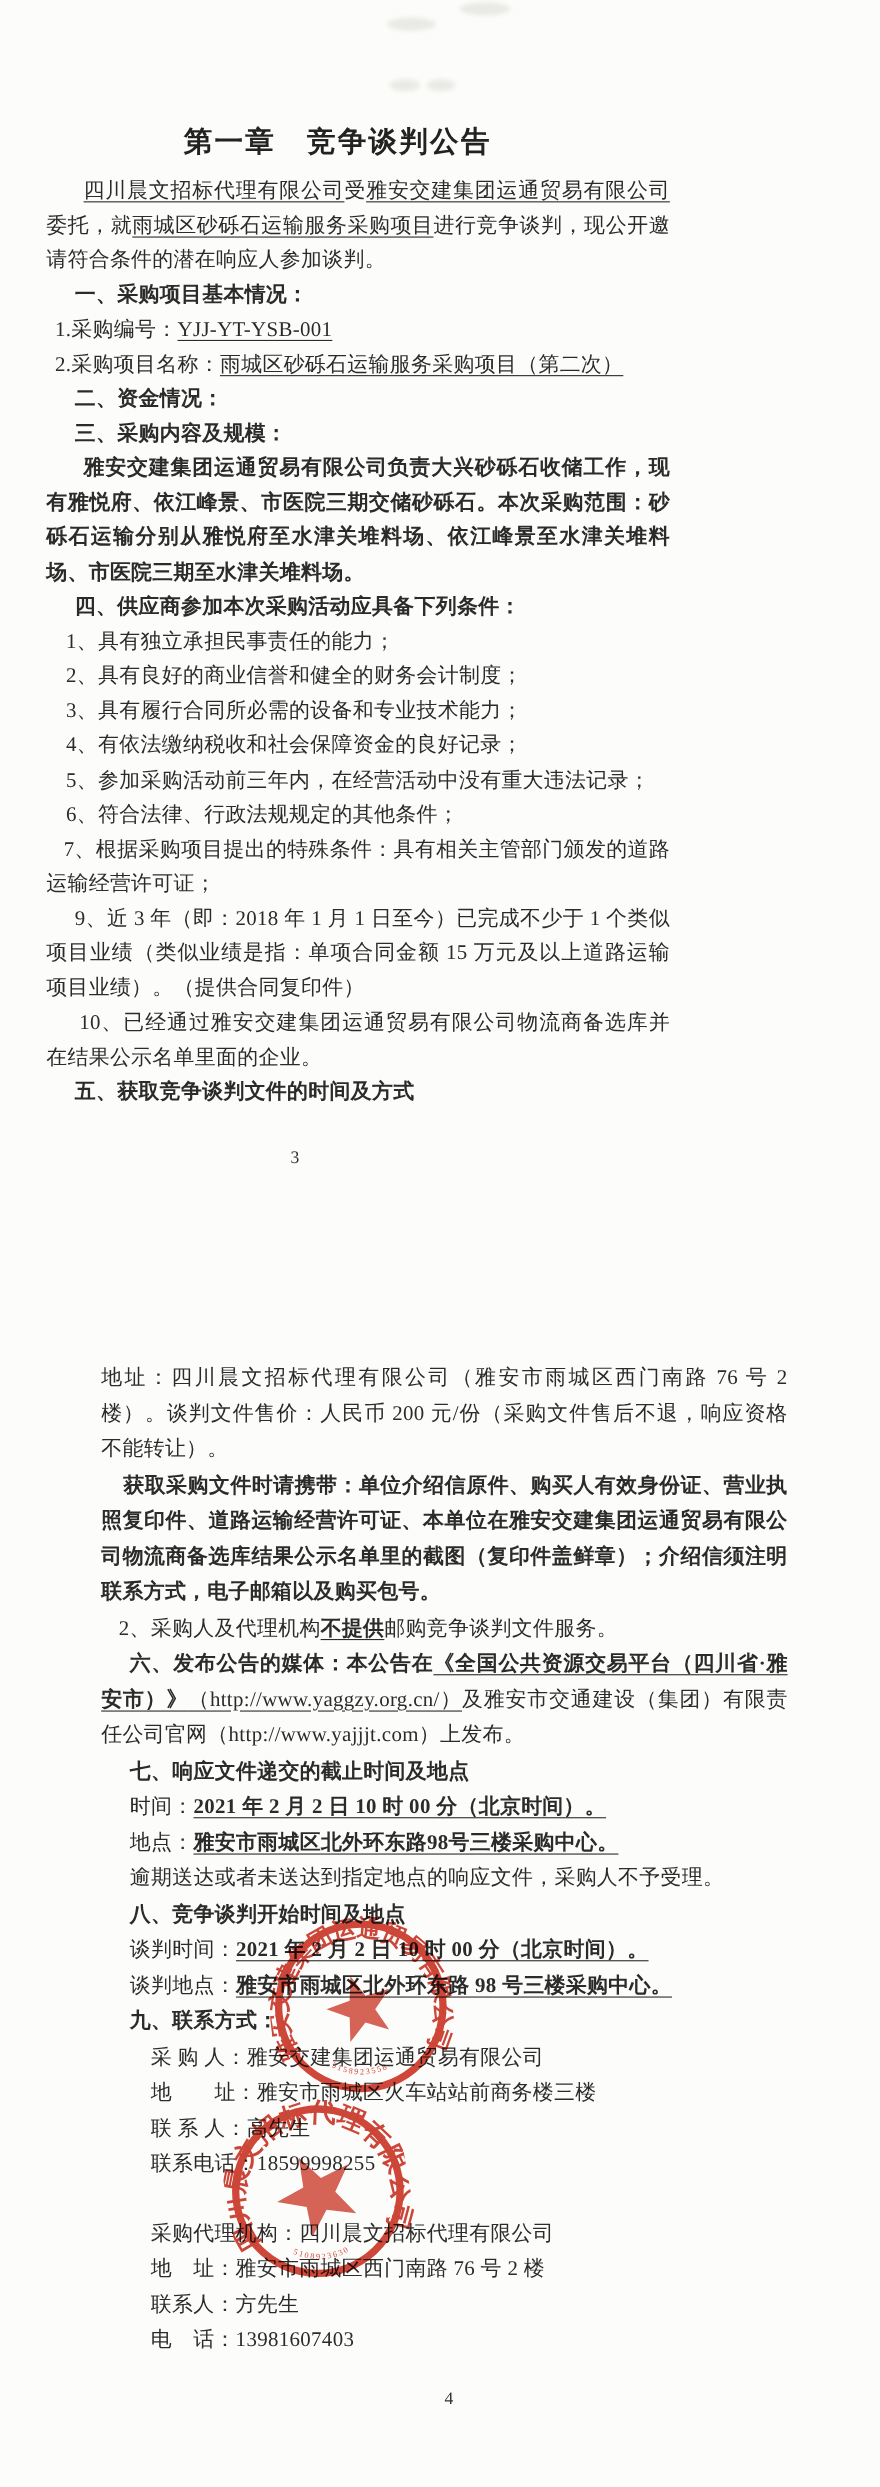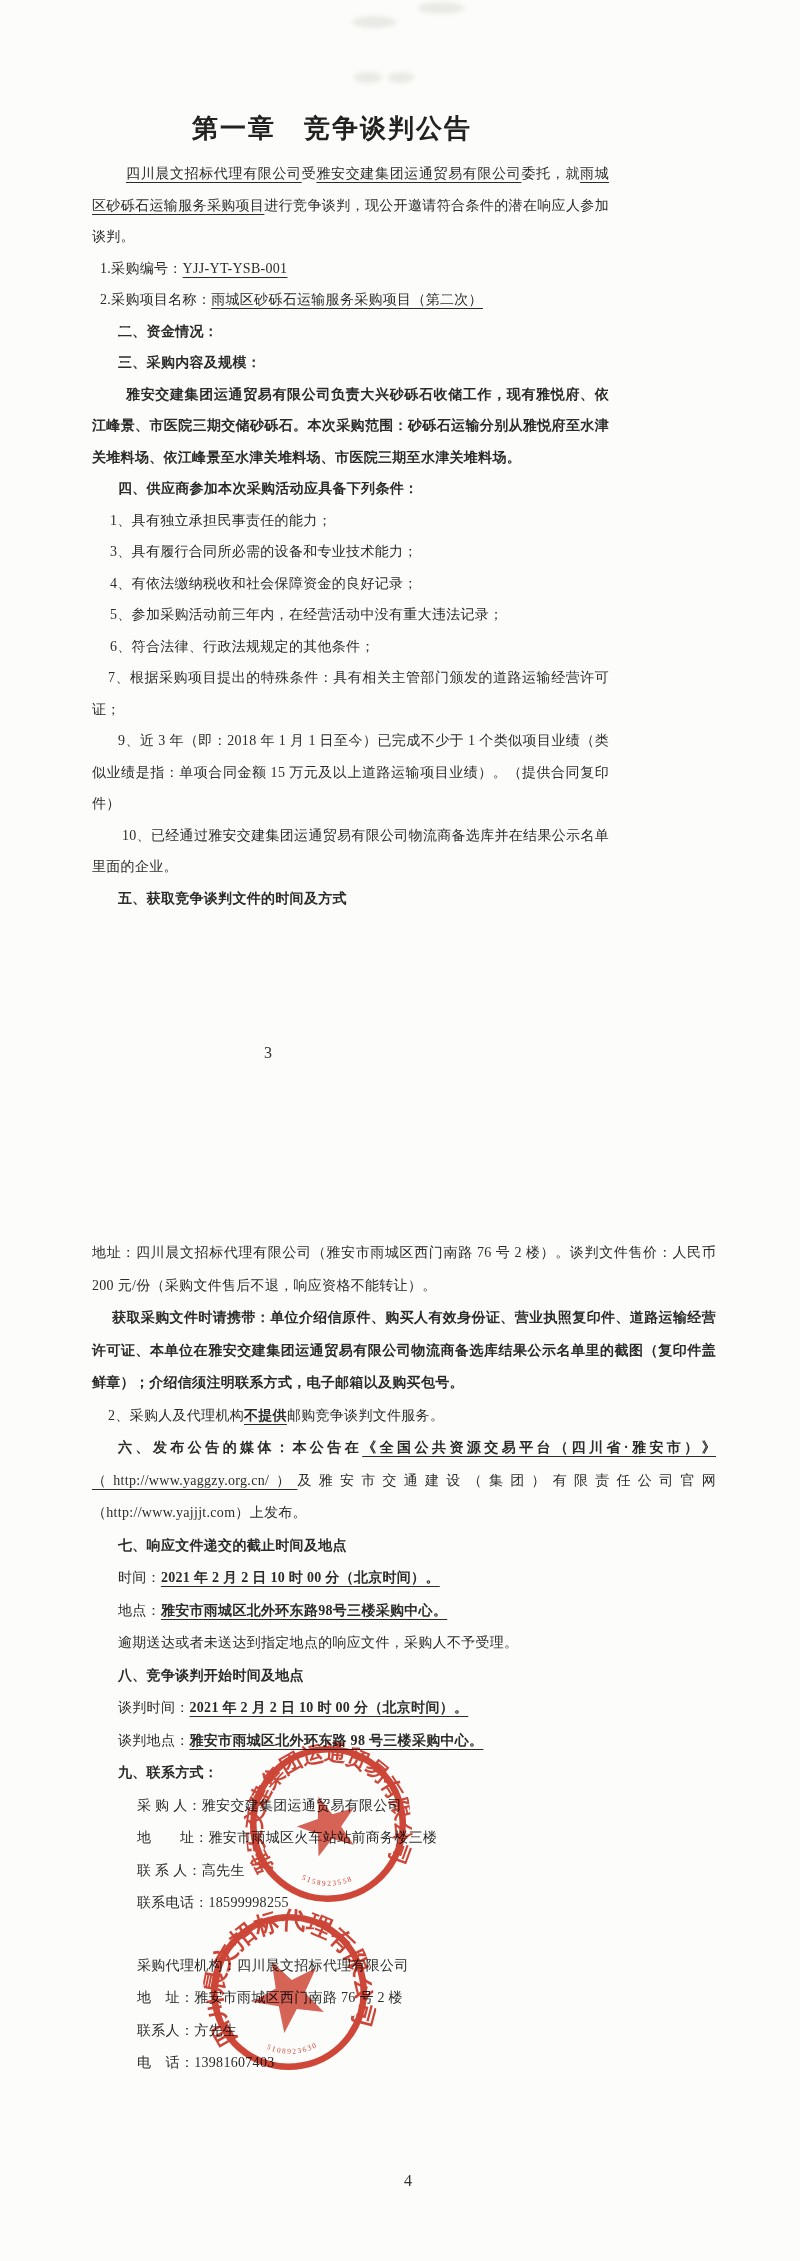--- a/index.html
+++ b/index.html
@@ -3,29 +3,29 @@
 <meta charset="utf-8">
 <title>竞争谈判公告</title>
 <style>
   html,body { margin:0; padding:0; background:#ffffff; }
   .doc {
     position:relative; width:800px; height:2261px;
     background:#fcfcfa; overflow:hidden;
     font-family:"Liberation Serif","DejaVu Serif",serif;
     color:#2b2b2b;
   }
-  .doc p { margin:0; font-size:14px; line-height:31.5px; text-align:justify; letter-spacing:.3px; }
+  .doc p { margin:0; font-size:19px; line-height:31.5px; text-align:justify; letter-spacing:.3px; }
   .b { font-weight:bold; }
   .u { text-decoration:underline; text-underline-offset:4px; }
   .title {
     margin:0 -55px 12px -92px; text-align:center;
     font-size:26px; font-weight:bold; color:#222; letter-spacing:2px;
     line-height:34px;
   }
-  .page1 { position:absolute; top:112px; left:0; width:664px; padding:0 55px 0 92px; box-sizing:border-box; }
+  .page1 { position:absolute; top:112px; left:0; width:664px; padding:0 55px 0 42px; box-sizing:border-box; }
   .page2 { position:absolute; top:1237px; left:0; width:800px; padding:0 84px 0 92px; box-sizing:border-box; }
   .page2 p { line-height:32.5px; }
   .i8  { text-indent:8px; }
   .i16 { text-indent:16px; }
   .i18 { text-indent:18px; }
   .i20 { text-indent:20px; }
   .i26 { text-indent:26px; }
   .i30 { text-indent:30px; }
   .i34 { text-indent:34px; }
   .i42 { text-indent:42px; }
@@ -56,30 +56,32 @@
   <div class="smudge sm1"></div>
   <div class="smudge sm2"></div>
   <div class="smudge sm3"></div>
   <div class="smudge sm4"></div>
 
   <section class="page1">
     <h1 class="title">第一章　竞争谈判公告</h1>
 
     <p class="i34"><span class="u">四川晨文招标代理有限公司</span><span>受</span><span class="u">雅安交建集团运通贸易有限公司</span><span>委托，就</span><span class="u">雨城区砂砾石运输服务采购项目</span><span>进行竞争谈判，现公开邀请符合条件的潜在响应人参加谈判。</span></p>
 
+    <p class="i26 b">一、采购项目基本情况：</p>
     <p class="i8"><span>1.采购编号：</span><span class="u">YJJ-YT-YSB-001</span></p>
     <p class="i8"><span>2.采购项目名称：</span><span class="u">雨城区砂砾石运输服务采购项目（第二次）</span></p>
 
     <p class="i26 b">二、资金情况：</p>
 
     <p class="i26 b">三、采购内容及规模：</p>
     <p class="i34 b">雅安交建集团运通贸易有限公司负责大兴砂砾石收储工作，现有雅悦府、依江峰景、市医院三期交储砂砾石。本次采购范围：砂砾石运输分别从雅悦府至水津关堆料场、依江峰景至水津关堆料场、市医院三期至水津关堆料场。</p>
 
     <p class="i26 b">四、供应商参加本次采购活动应具备下列条件：</p>
     <p class="i18">1、具有独立承担民事责任的能力；</p>
+    <p class="i18">2、具有良好的商业信誉和健全的财务会计制度；</p>
     <p class="i18">3、具有履行合同所必需的设备和专业技术能力；</p>
     <p class="i18">4、有依法缴纳税收和社会保障资金的良好记录；</p>
     <p class="i18">5、参加采购活动前三年内，在经营活动中没有重大违法记录；</p>
     <p class="i18">6、符合法律、行政法规规定的其他条件；</p>
     <p class="i16">7、根据采购项目提出的特殊条件：具有相关主管部门颁发的道路运输经营许可证；</p>
     <p class="i26">9、近 3 年（即：2018 年 1 月 1 日至今）已完成不少于 1 个类似项目业绩（类似业绩是指：单项合同金额 15 万元及以上道路运输项目业绩）。（提供合同复印件）</p>
     <p class="i30">10、已经通过雅安交建集团运通贸易有限公司物流商备选库并在结果公示名单里面的企业。</p>
 
     <p class="i26 b">五、获取竞争谈判文件的时间及方式</p>
   </section>

